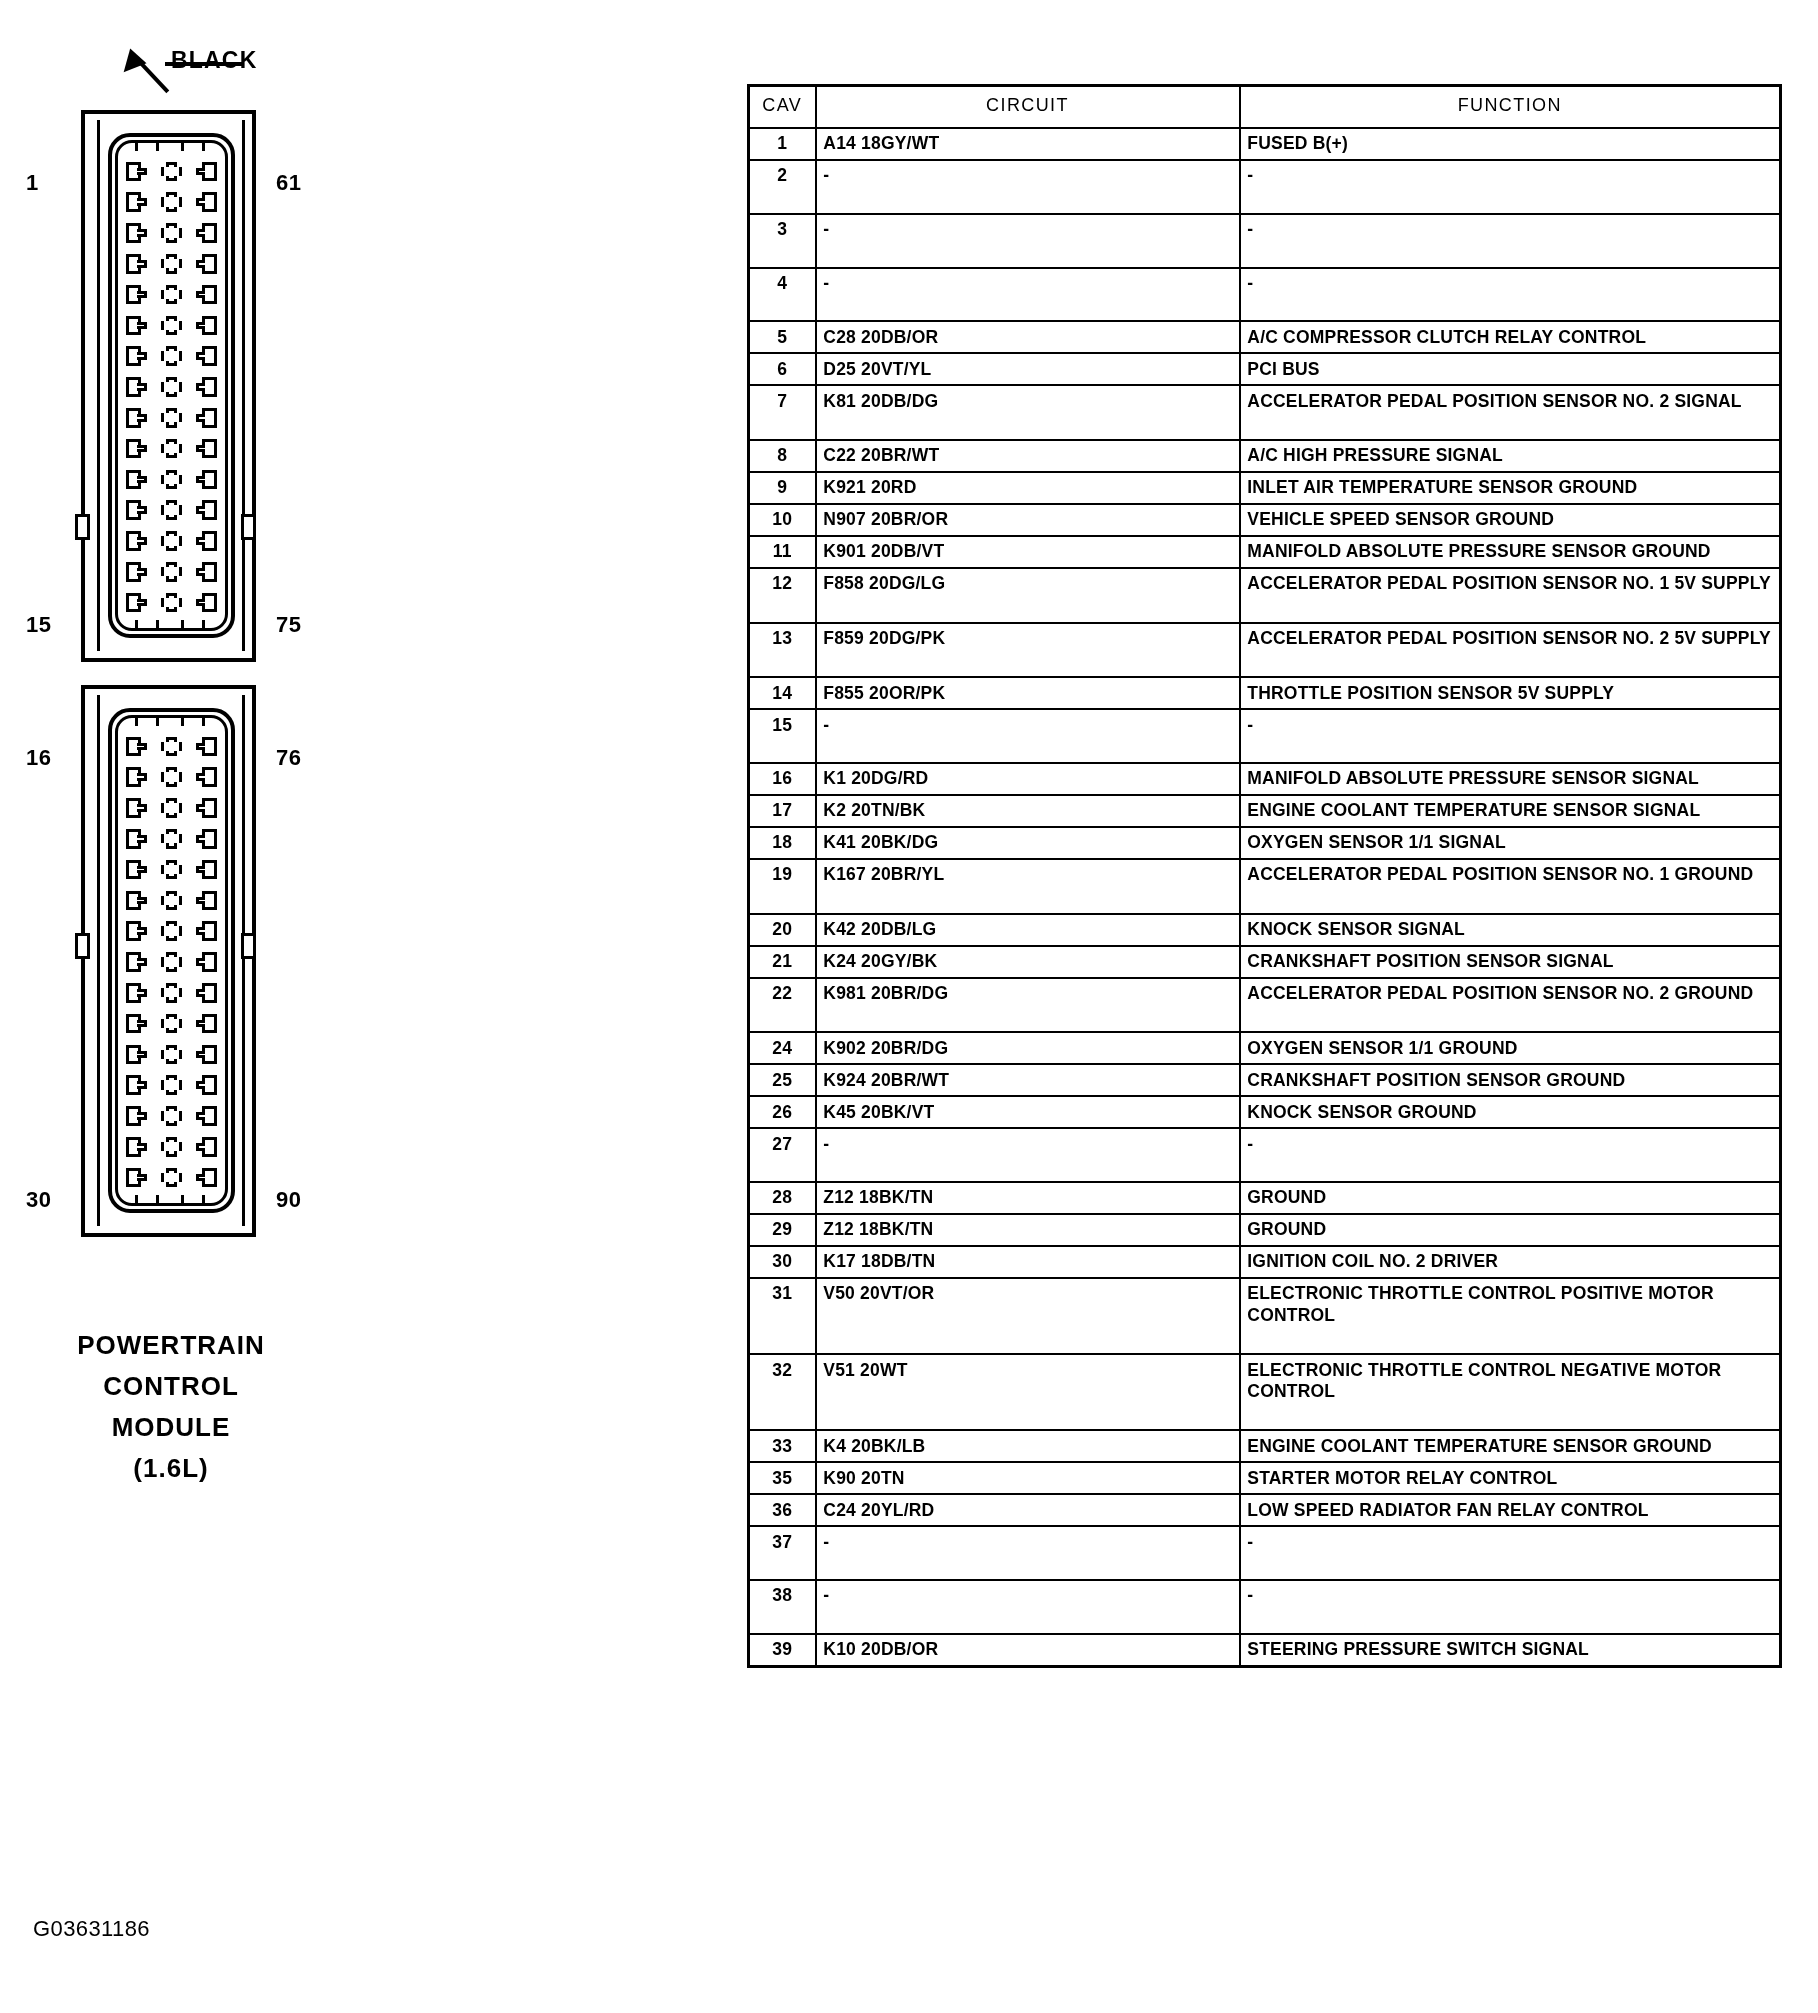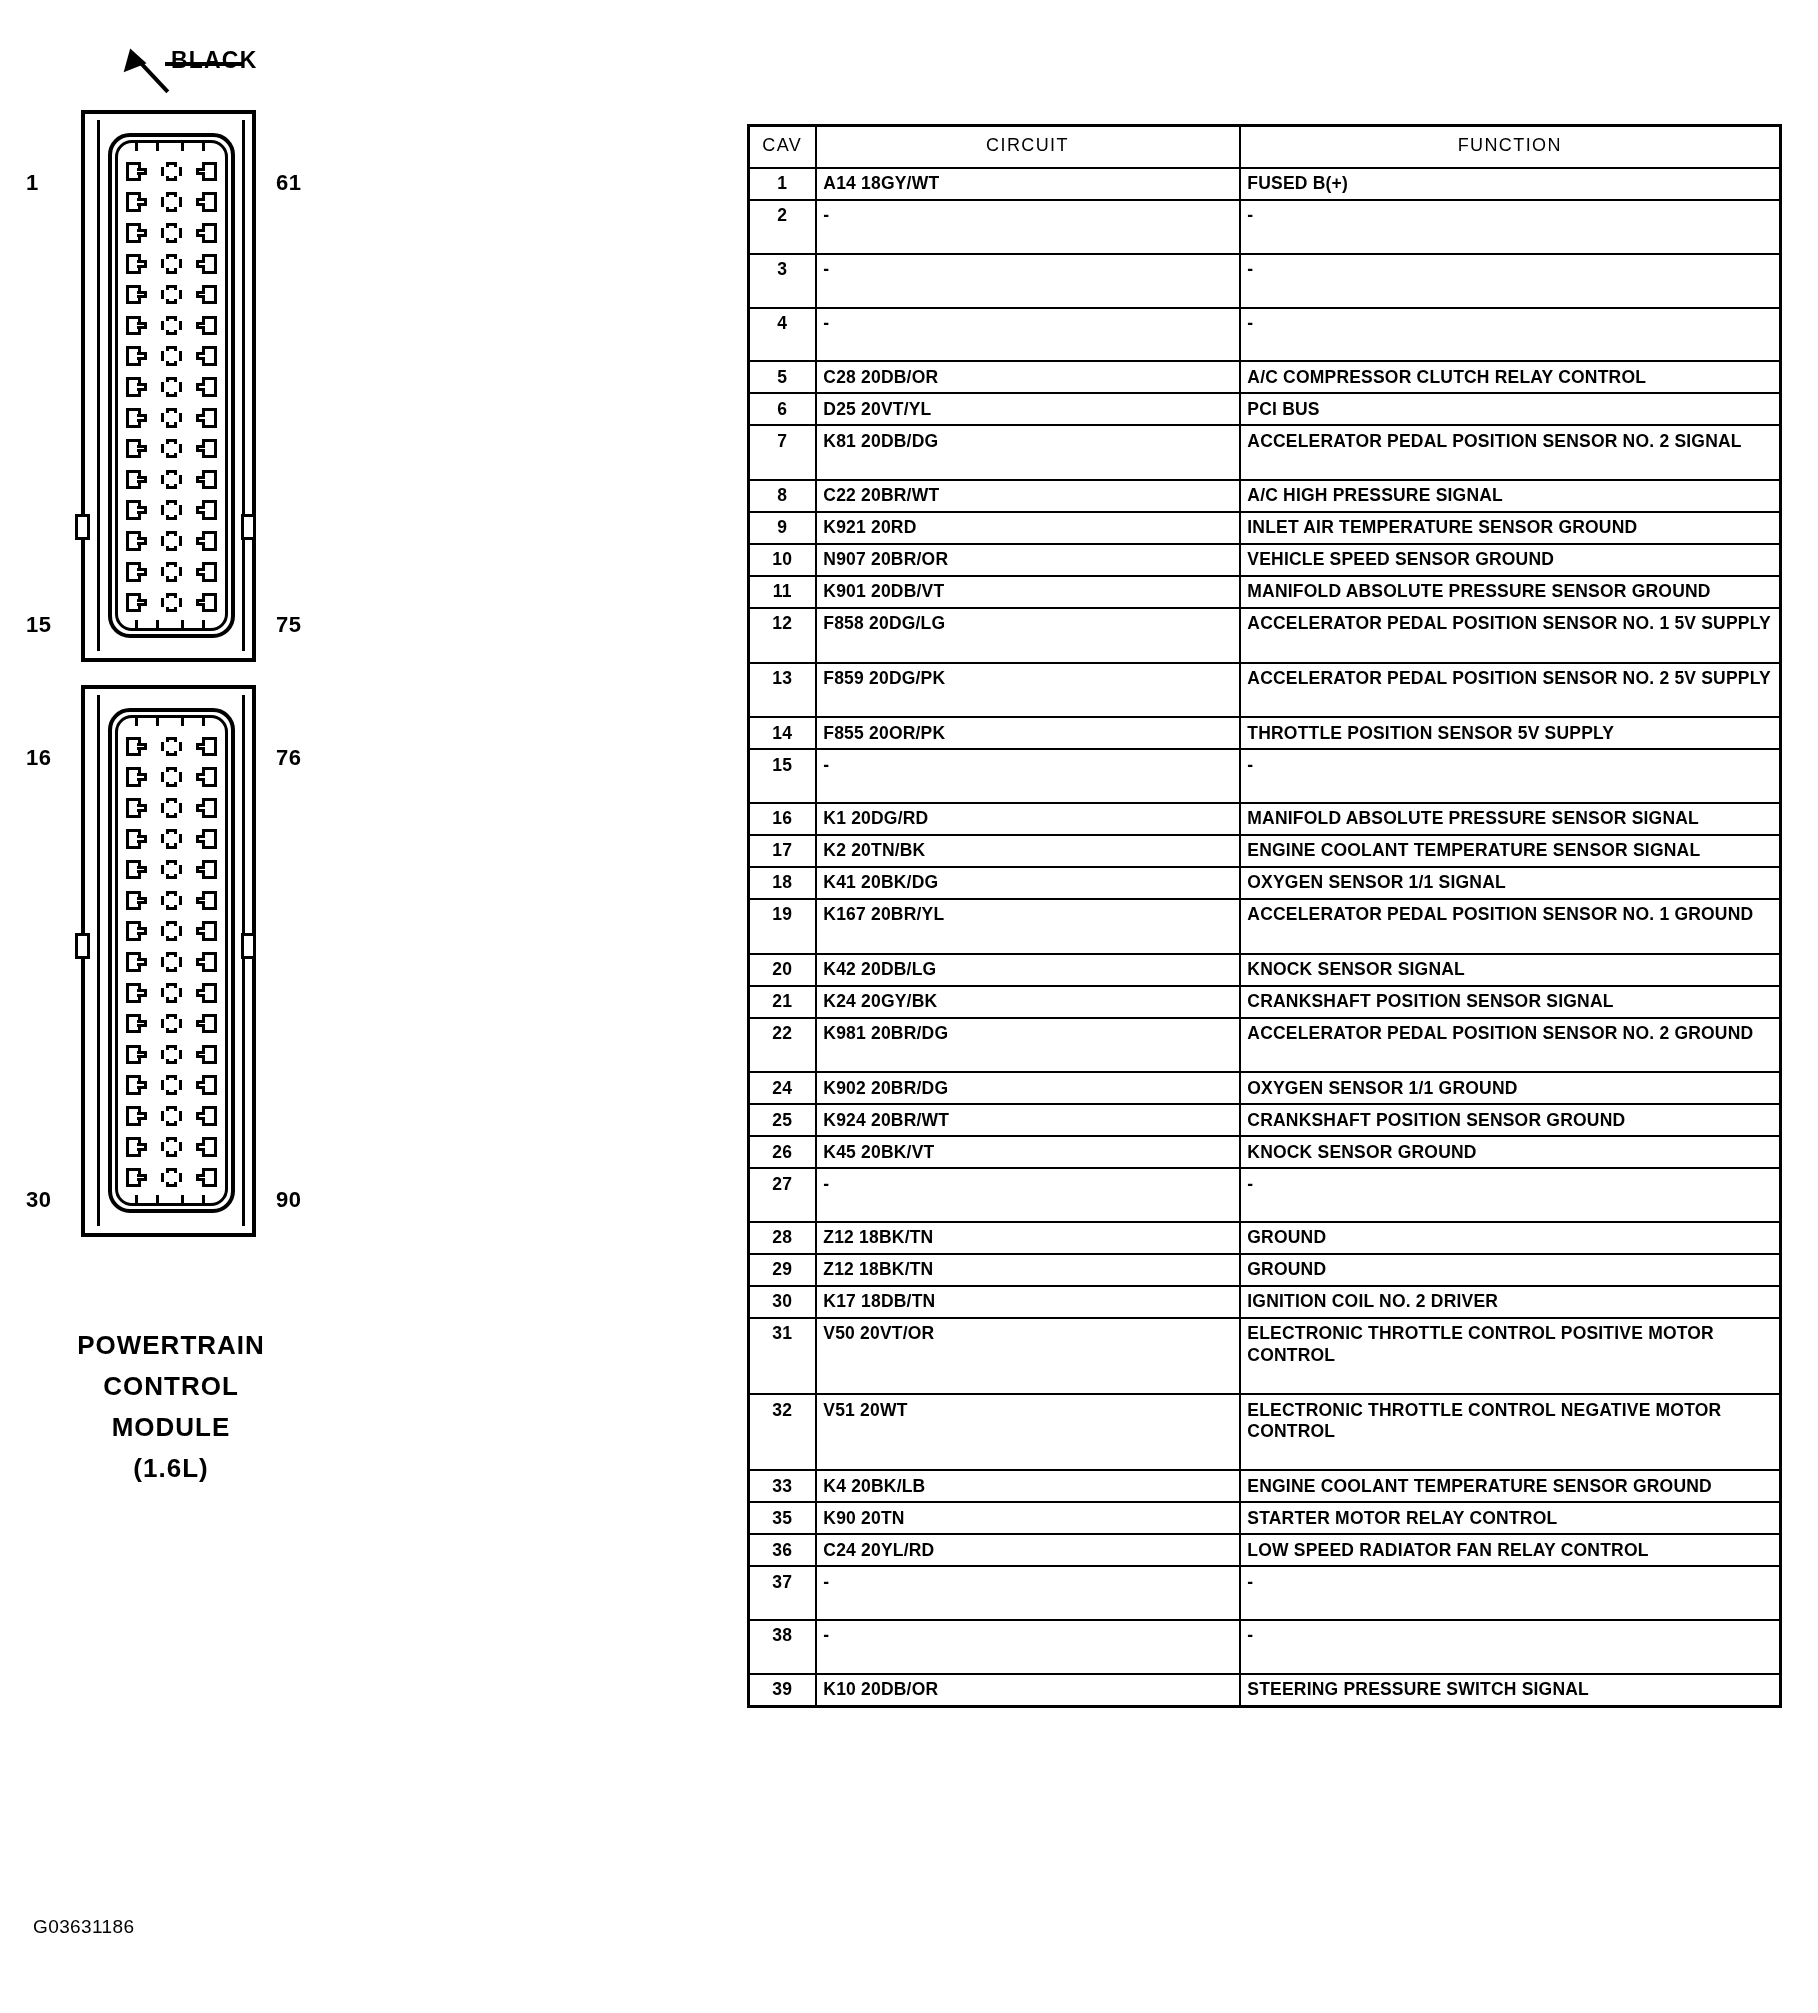--- a/index.html
+++ b/index.html
@@ -222,32 +222,31 @@
     font-weight: bold;
     line-height: 41px;
     letter-spacing: 1px;
     font-family: "Liberation Sans", sans-serif;
   }
 
   #figure-ref {
     position: absolute;
     left: 33px;
     top: 1916px;
-    font-size: 19px;
+    font-size: 22px;
     font-family: "Liberation Sans", sans-serif;
     letter-spacing: 0.4px;
   }
 
   
   #pinout-table-wrap {
     position: absolute;
     left: 747px;
     top: 84px;
     width: 1032px;
-    margin-top: 40px;
   }
   table#pinout-table {
     border-collapse: collapse;
     width: 100%;
     table-layout: fixed;
     font-family: "Liberation Sans", sans-serif;
   }
   table#pinout-table, 
   table#pinout-table th,
   table#pinout-table td {

